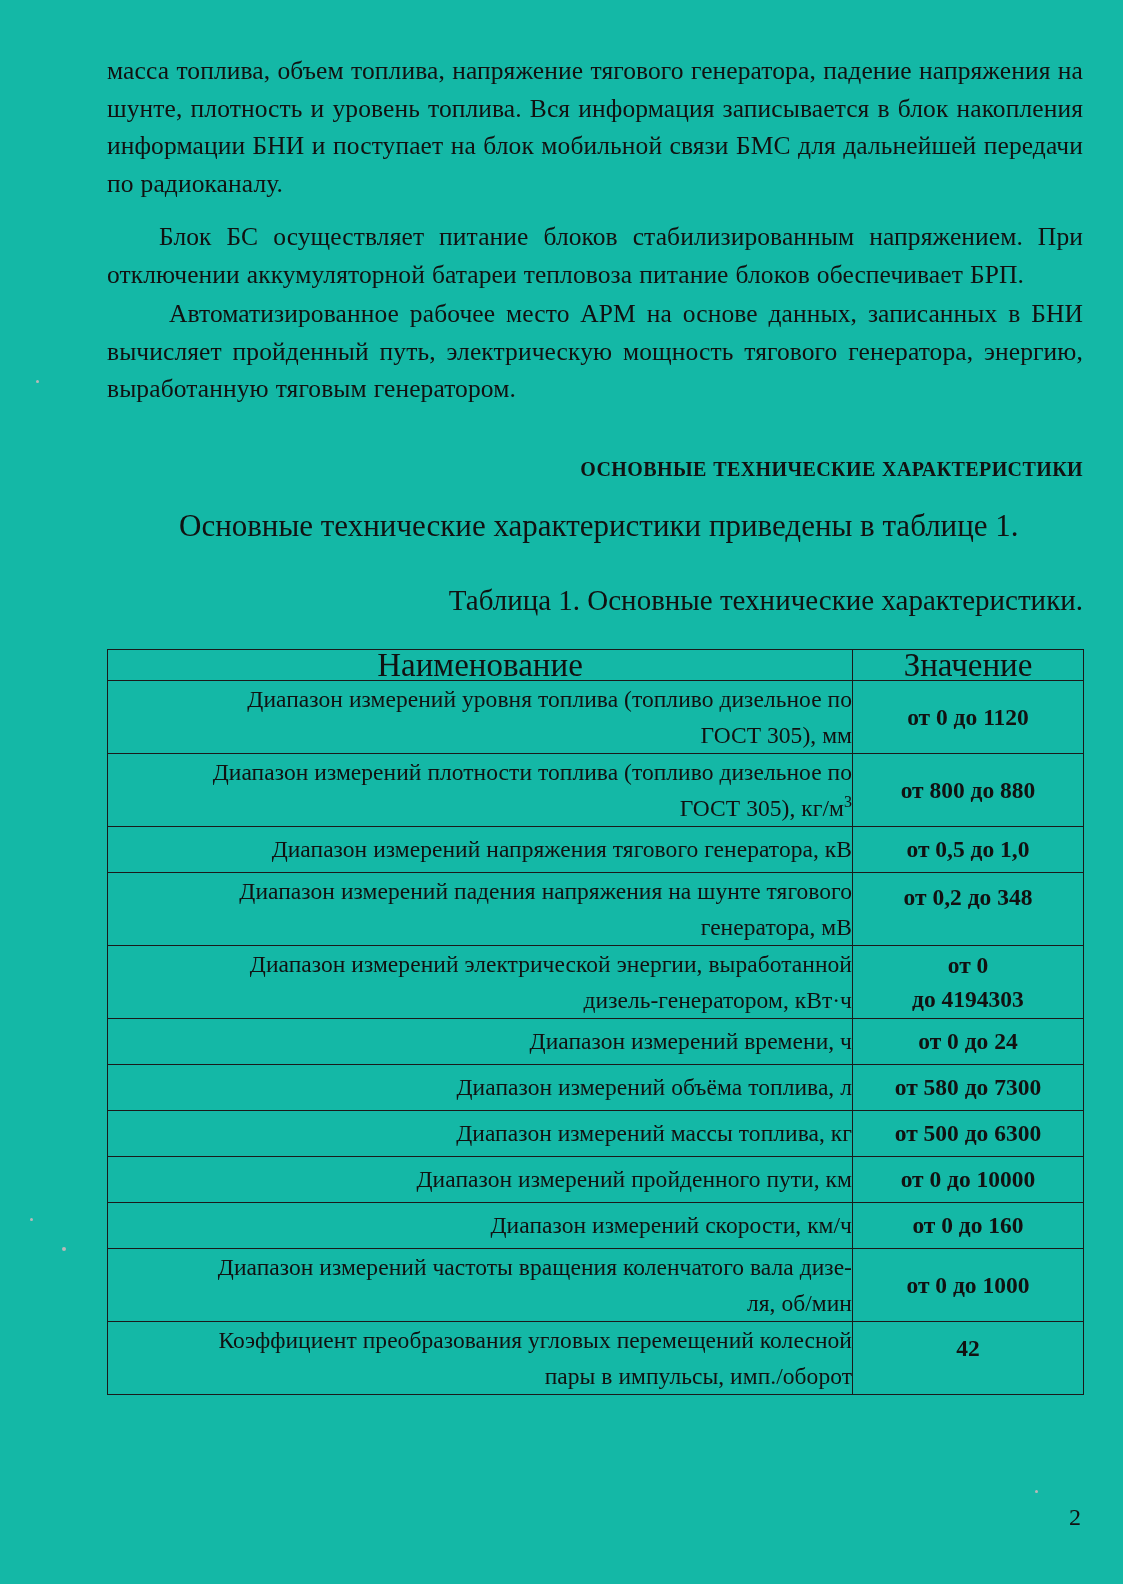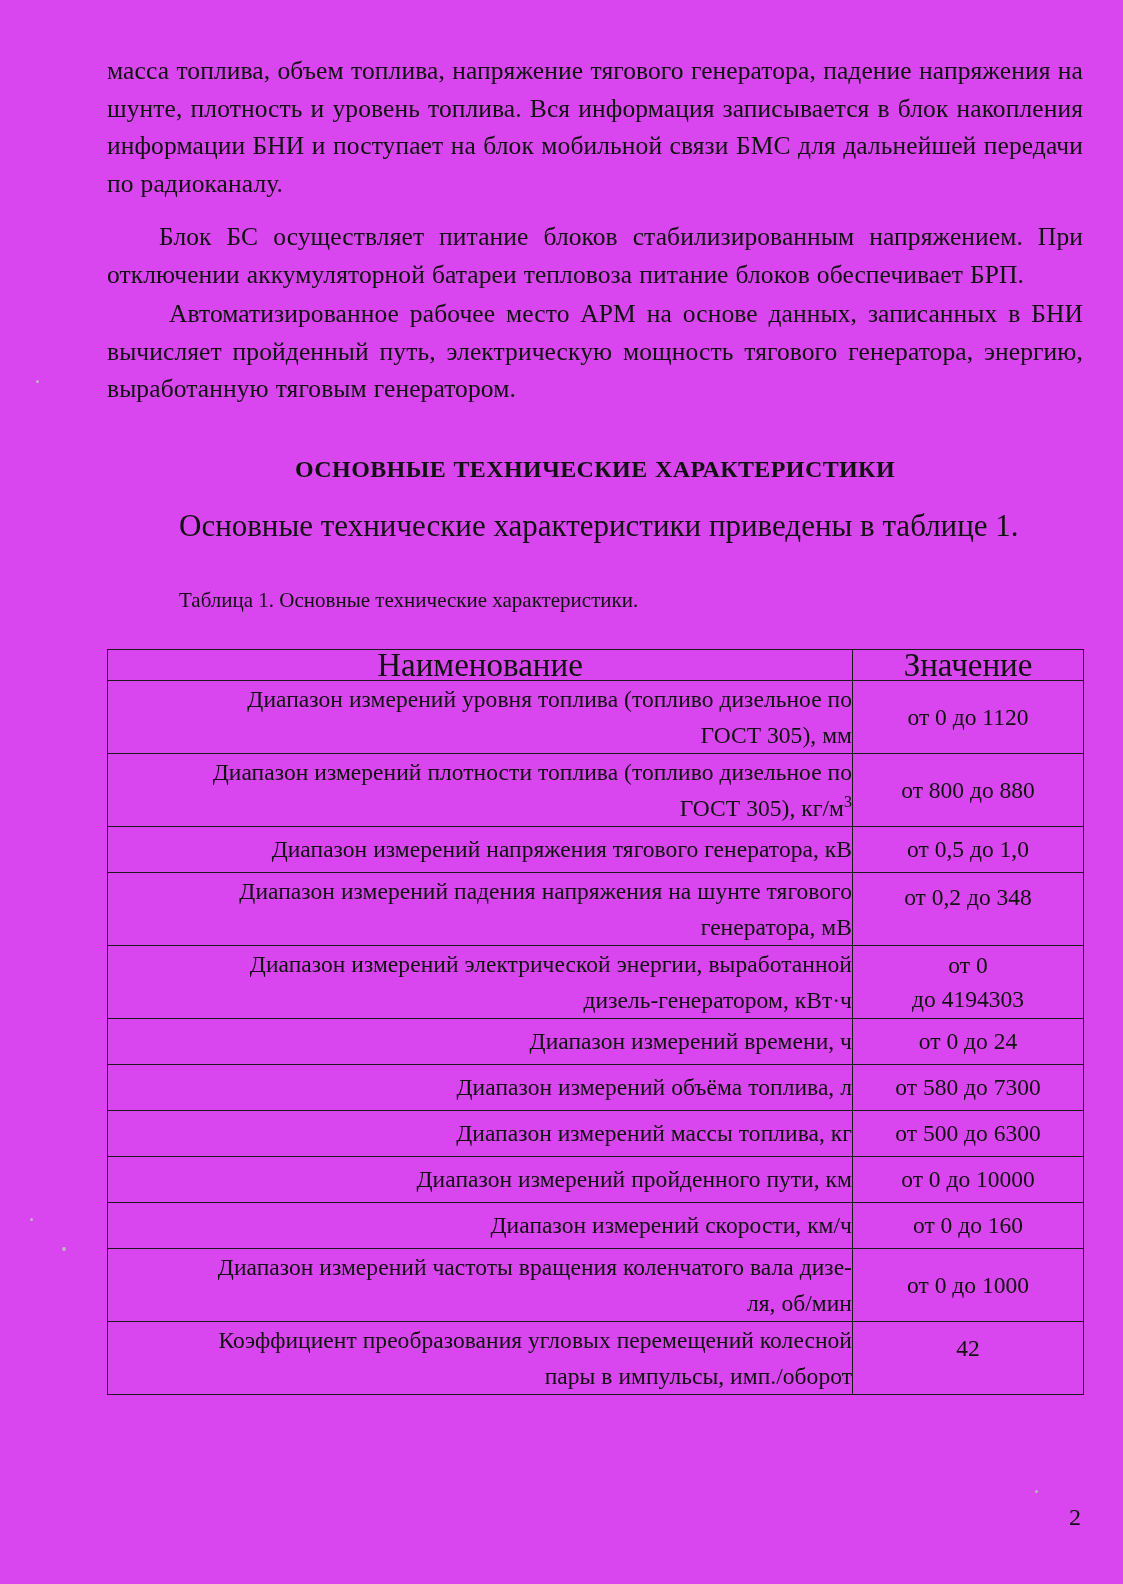--- a/index.html
+++ b/index.html
@@ -14,21 +14,21 @@
     position: relative;
     overflow: hidden;
     font-family: "Liberation Serif", "DejaVu Serif", serif;
     color: #111111;
     -webkit-font-smoothing: antialiased;
   }
 
   .page {
     position: absolute;
     inset: 0;
-    background: #d946ef;
+    background: #14b8a6;
   }
 
   .content {
     position: absolute;
     left: 107px;
     top: 52px;
     width: 976px;
   }
 
   
@@ -40,40 +40,41 @@
     margin: 0 0 2px 0;
     letter-spacing: 0.1px;
     word-spacing: 0.5px;
   }
   .para.indent-1 { text-indent: 0; }
   .para.indent-2 { text-indent: 52px; margin-top: 16px; }
   .para.indent-3 { text-indent: 62px; }
 
   
   .section-heading {
-    font-size: 24px;
-    line-height: 34px;
-    text-align: center;
+    font-size: 20px;
+    line-height: 34px;
+    text-align: right;
     margin: 44px 0 0 0;
     letter-spacing: 0.4px;
     word-spacing: 1px;
   }
 
   .lead-line {
     font-size: 31px;
     line-height: 34px;
     margin: 23px 0 0 0;
     text-indent: 72px;
   }
 
   .table-caption {
-    font-size: 21px;
+    font-size: 29px;
     line-height: 34px;
     margin: 40px 0 0 0;
     text-indent: 72px;
+    text-align: right;
   }
 
   
   .spec-table-wrap {
     margin-top: 32px;
   }
   table.spec {
     border-collapse: collapse;
     width: 976px;
     table-layout: fixed;
@@ -114,21 +115,21 @@
     vertical-align: middle;
   }
   .cell-val.v-top {
     vertical-align: top;
     padding-top: 7px;
   }
   .cell-val.v-mid-high {
     vertical-align: top;
     padding-top: 9px;
   }
-  .cell-val .stack-line { display: block; }
+  .cell-val .stack-line { display: block; font-weight: bold; }
 
   sup.sup3 {
     font-size: 0.68em;
     vertical-align: super;
     line-height: 0;
   }
 
   
   .page-number {
     position: absolute;

